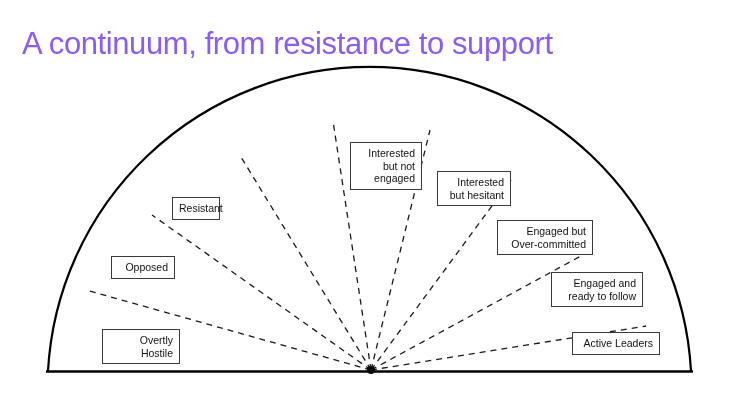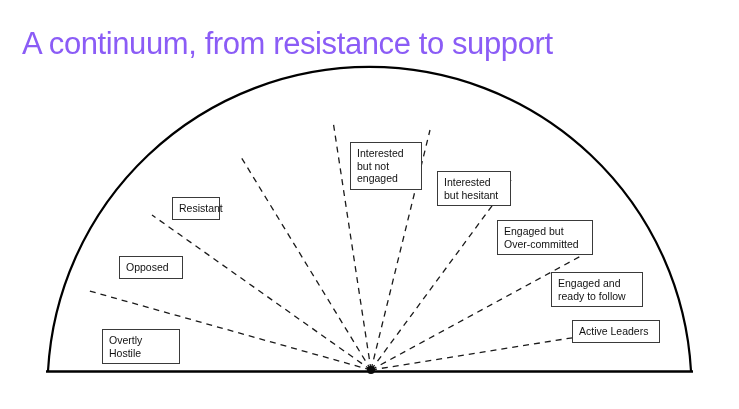--- a/index.html
+++ b/index.html
@@ -40,21 +40,21 @@
   }
   .label {
     position: absolute;
     box-sizing: border-box;
     border: 1px solid #3a3a3a;
     background: #ffffff;
     color: #111111;
     font-size: 10.5px;
     line-height: 12.5px;
     padding: 4px 6px;
-    text-align: left;
+    text-align: right;
     white-space: pre-line;
     font-family: "Liberation Sans", sans-serif;
   }
 </style>
 </head>
 <body>
 
 <div id="slide">
 
   <div id="title">A continuum, from resistance to support</div>
@@ -72,33 +72,33 @@
       <line x1="371" y1="370" x2="430" y2="130"></line>
       <line x1="371" y1="370" x2="511" y2="180"></line>
       <line x1="371" y1="370" x2="581" y2="256"></line>
       <line x1="371" y1="370" x2="646" y2="326"></line>
     </g>
     <circle cx="371" cy="370" r="4" fill="#0a0a0a"></circle>
   </svg>
 
   <div class="label" style="left:102px; top:329px; width:78px;">Overtly Hostile</div>
 
-  <div class="label" style="left:111px; top:256px; width:64px;margin-left:8px;">Opposed</div>
+  <div class="label" style="left:111px; top:256px; width:64px;">Opposed</div>
 
   <div class="label" style="left:172px; top:197px; width:48px;">Resistant</div>
 
 
   <div class="label" style="left:350px; top:142px; width:72px;">Interested
 but not
 engaged</div>
 
   <div class="label" style="left:437px; top:171px; width:74px;">Interested
 but hesitant</div>
 
   <div class="label" style="left:497px; top:220px; width:96px;">Engaged but
 Over-committed</div>
 
   <div class="label" style="left:551px; top:272px; width:92px;">Engaged and
 ready to follow</div>
 
-  <div class="label" style="left:572px; top:320px; width:88px;">Active Leaders</div>
+  <div class="label" style="left:572px; top:332px; width:88px;">Active Leaders</div>
 
 </div>
 
 </body></html>

